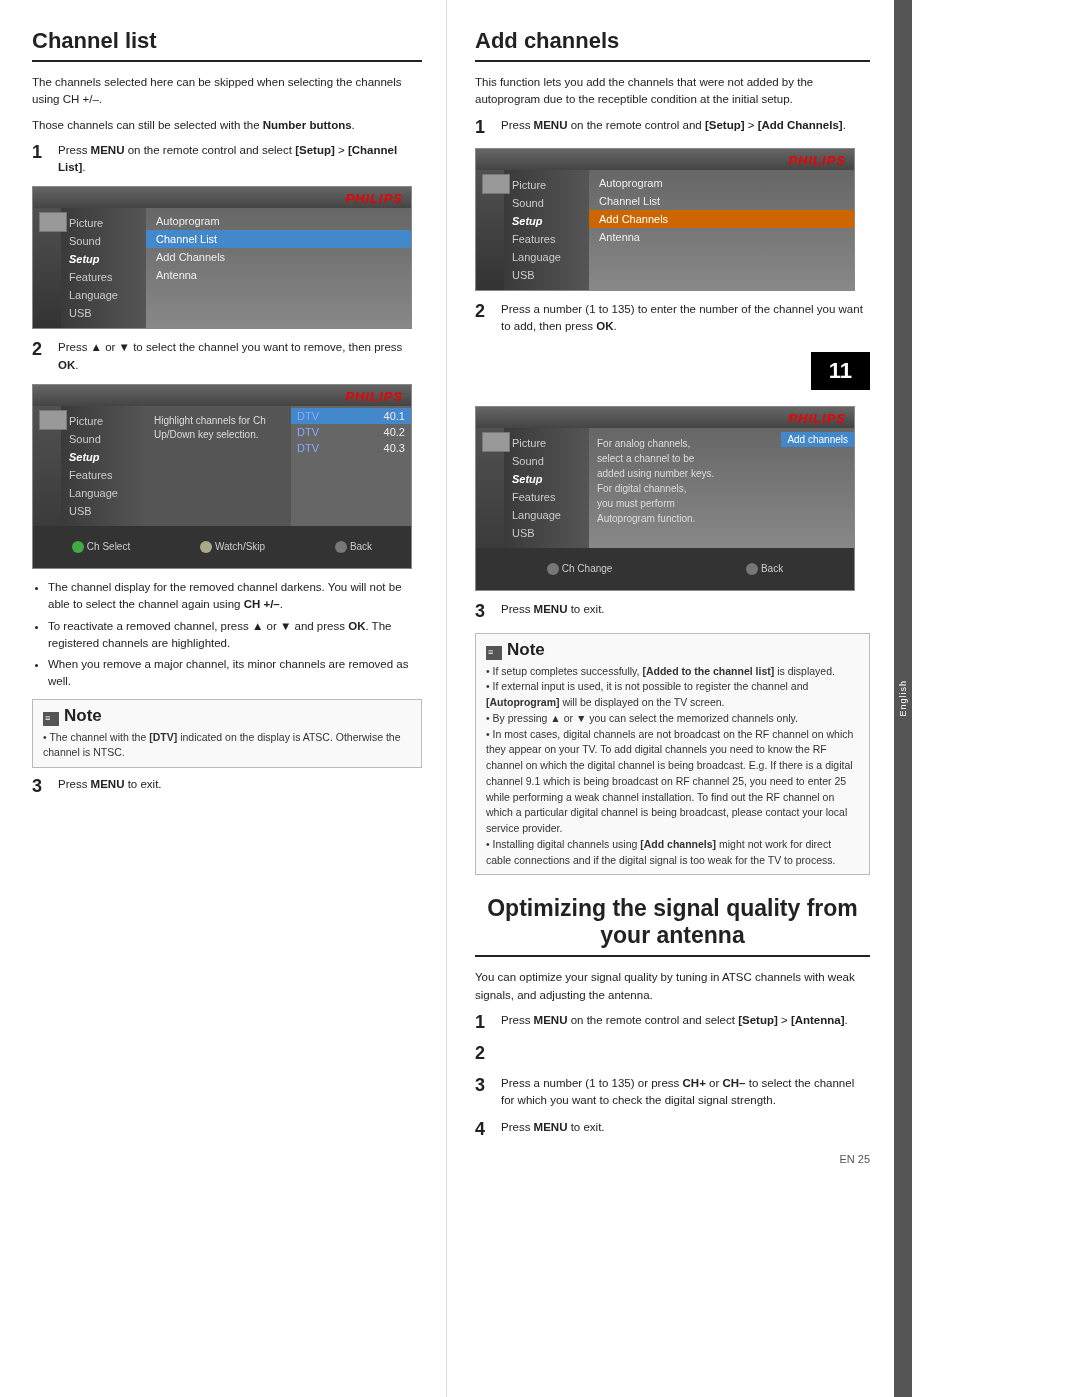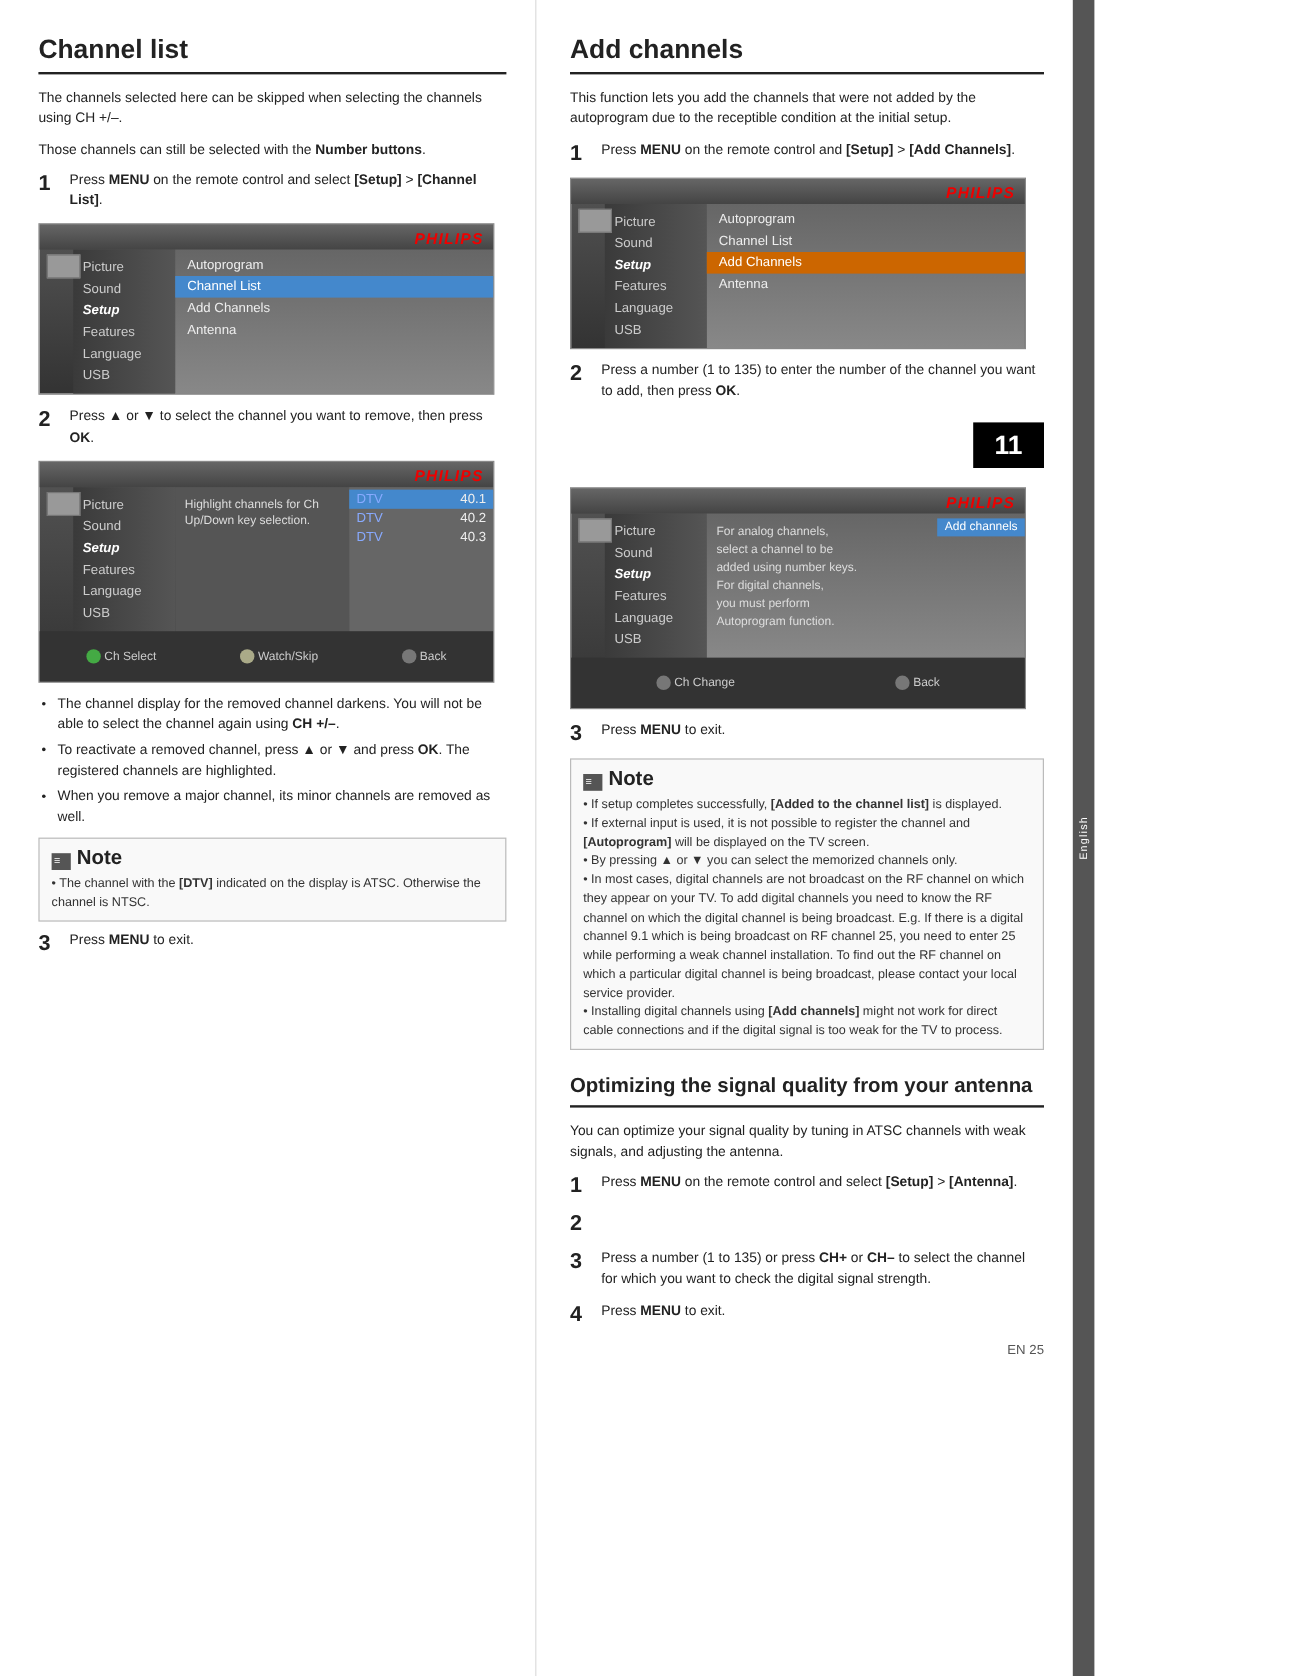--- a/index.html
+++ b/index.html
@@ -347,21 +347,22 @@
       display: block;
       clear: both;
     }
 
     
     .opt-section {
       margin-top: 20px;
     }
 
     .opt-section h3 {
-      font-size: 17px;
+      font-size: 23px;
+      text-align: center;
     }
   </style>
 </head>
 <body>
 
 <div class="page-wrapper">
   <div class="side-tab">
     <span class="side-tab-text">English</span>
   </div>
 

